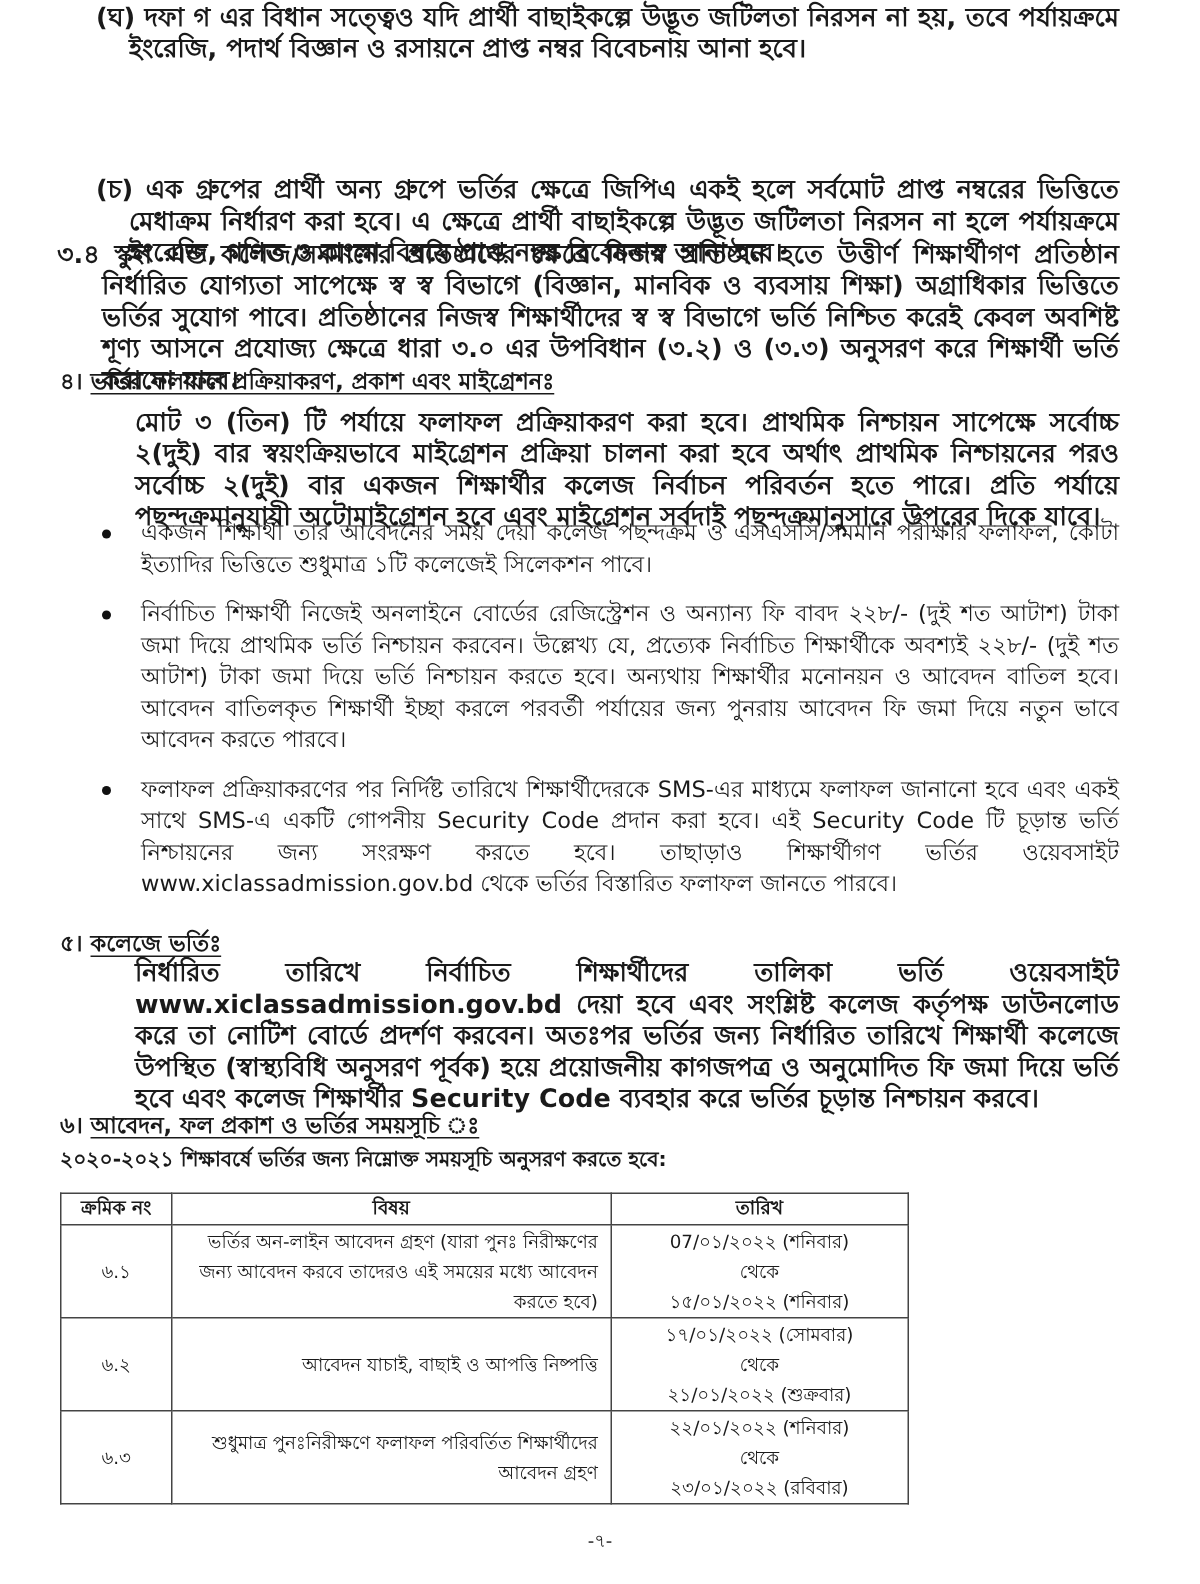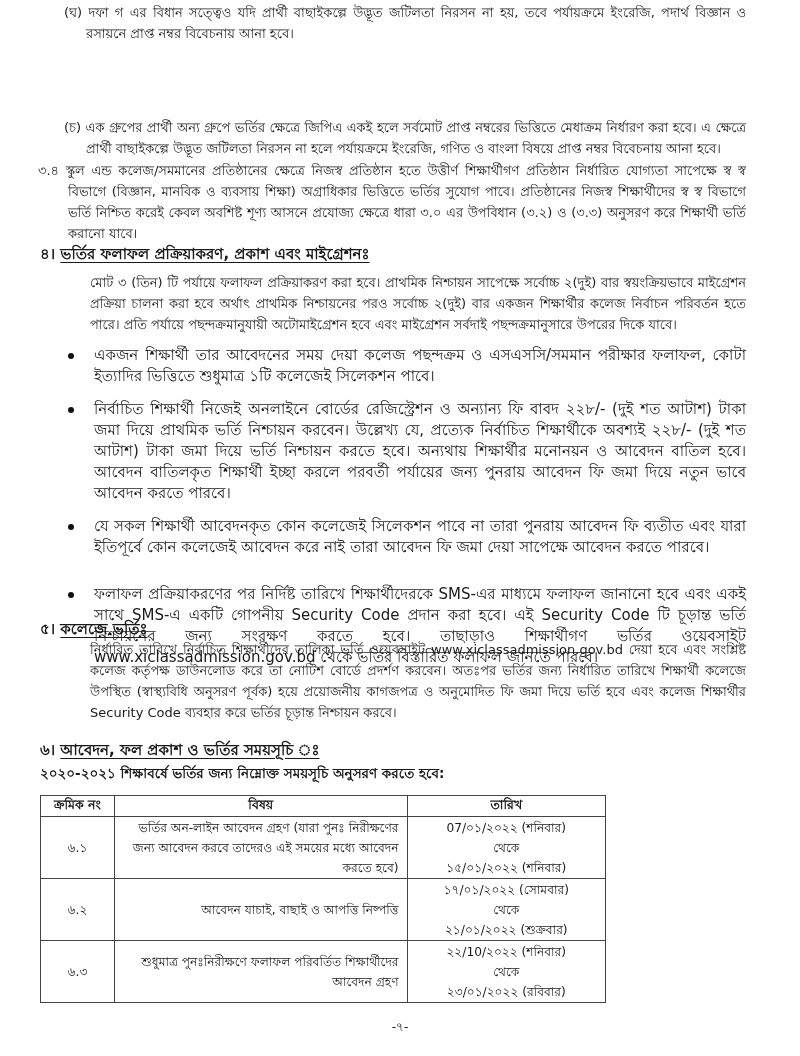--- a/index.html
+++ b/index.html
@@ -1,19 +1,19 @@
 <!DOCTYPE html>
 <html><head>
 <meta charset="utf-8">
 <style>
   html, body { margin:0; padding:0; background:#ffffff; }
   body { width:800px; height:1056px; position:relative; overflow:hidden;
          font-family:"DejaVu Sans", sans-serif; color:#1a1a1a; }
   .page { position:absolute; left:0; top:0; width:800px; height:1056px; }
-  .para { position:absolute; font-size:13px; line-height:21px; text-align:justify; }
+  .para { position:absolute; font-size:17px; line-height:21px; text-align:justify;font-weight:bold; }
   .sub { left:64px; width:682px; padding-left:22px; text-indent:-22px; box-sizing:border-box; }
   .sec34 { left:38px; width:708px; padding-left:30px; text-indent:-30px; box-sizing:border-box; }
   .heading { position:absolute; left:40px; font-size:15px; font-weight:bold; line-height:22px; }
   .heading .ul { text-decoration:underline; text-underline-offset:3px; }
   .body-indent { left:90px; width:656px; }
   .bullets { position:absolute; left:64px; width:682px; margin:0; padding:0; list-style:none; }
   .bullets li { position:relative; padding-left:30px; font-size:15px; line-height:21px; text-align:justify; }
   .bullets li .dot { position:absolute; left:4px; top:8px; width:6px; height:6px; border-radius:50%; background:#111; }
   .subheading { position:absolute; left:40px; font-size:13.5px; font-weight:bold; line-height:20px; }
   table.sched { position:absolute; left:40px; top:795px; width:566px; border-collapse:collapse; font-size:12.2px; }
@@ -51,24 +51,20 @@
 
   <ul class="bullets" style="top:345px;">
     <li style="margin-bottom:12px;">
       <span class="dot"></span>
       <span>একজন শিক্ষার্থী তার আবেদনের সময় দেয়া কলেজ পছন্দক্রম ও এসএসসি/সমমান পরীক্ষার ফলাফল, কোটা ইত্যাদির ভিত্তিতে শুধুমাত্র ১টি কলেজেই সিলেকশন পাবে।</span>
     </li>
     <li style="margin-bottom:12px;">
       <span class="dot"></span>
       <span>নির্বাচিত শিক্ষার্থী নিজেই অনলাইনে বোর্ডের রেজিস্ট্রেশন ও অন্যান্য ফি বাবদ ২২৮/- (দুই শত আটাশ) টাকা জমা দিয়ে প্রাথমিক ভর্তি নিশ্চায়ন করবেন। উল্লেখ্য যে, প্রত্যেক নির্বাচিত শিক্ষার্থীকে অবশ্যই ২২৮/- (দুই শত আটাশ) টাকা জমা দিয়ে ভর্তি নিশ্চায়ন করতে হবে। অন্যথায় শিক্ষার্থীর মনোনয়ন ও আবেদন বাতিল হবে। আবেদন বাতিলকৃত শিক্ষার্থী ইচ্ছা করলে পরবর্তী পর্যায়ের জন্য পুনরায় আবেদন ফি জমা দিয়ে নতুন ভাবে আবেদন করতে পারবে।</span>
     </li>
-    <li style="margin-bottom:26px;">
-      <span class="dot"></span>
-      <span>যে সকল শিক্ষার্থী আবেদনকৃত কোন কলেজেই সিলেকশন পাবে না তারা পুনরায় আবেদন ফি ব্যতীত এবং যারা ইতিপূর্বে কোন কলেজেই আবেদন করে নাই তারা আবেদন ফি জমা দেয়া সাপেক্ষে আবেদন করতে পারবে।</span>
-    </li>
     <li>
       <span class="dot"></span>
       <span>ফলাফল প্রক্রিয়াকরণের পর নির্দিষ্ট তারিখে শিক্ষার্থীদেরকে SMS-এর মাধ্যমে ফলাফল জানানো হবে এবং একই সাথে SMS-এ একটি গোপনীয় Security Code প্রদান করা হবে। এই Security Code টি চূড়ান্ত ভর্তি নিশ্চায়নের জন্য সংরক্ষণ করতে হবে। তাছাড়াও শিক্ষার্থীগণ ভর্তির ওয়েবসাইট www.xiclassadmission.gov.bd থেকে ভর্তির বিস্তারিত ফলাফল জানতে পারবে।</span>
     </li>
   </ul>
 
   <div class="heading" style="top:618px;">
     <span>৫।</span>
     <span class="ul">কলেজে ভর্তিঃ</span>
   </div>
@@ -104,21 +100,21 @@
         <td class="c">
           <div>১৭/০১/২০২২ (সোমবার)</div>
           <div>থেকে</div>
           <div>২১/০১/২০২২ (শুক্রবার)</div>
         </td>
       </tr>
       <tr>
         <td class="c">৬.৩</td>
         <td>শুধুমাত্র পুনঃনিরীক্ষণে ফলাফল পরিবর্তিত শিক্ষার্থীদের আবেদন গ্রহণ</td>
         <td class="c">
-          <div>২২/10/২০২২ (শনিবার)</div>
+          <div>২২/০১/২০২২ (শনিবার)</div>
           <div>থেকে</div>
           <div>২৩/০১/২০২২ (রবিবার)</div>
         </td>
       </tr>
     </tbody>
   </table>
 
   <div class="pageno">-৭-</div>
 </div>
 

